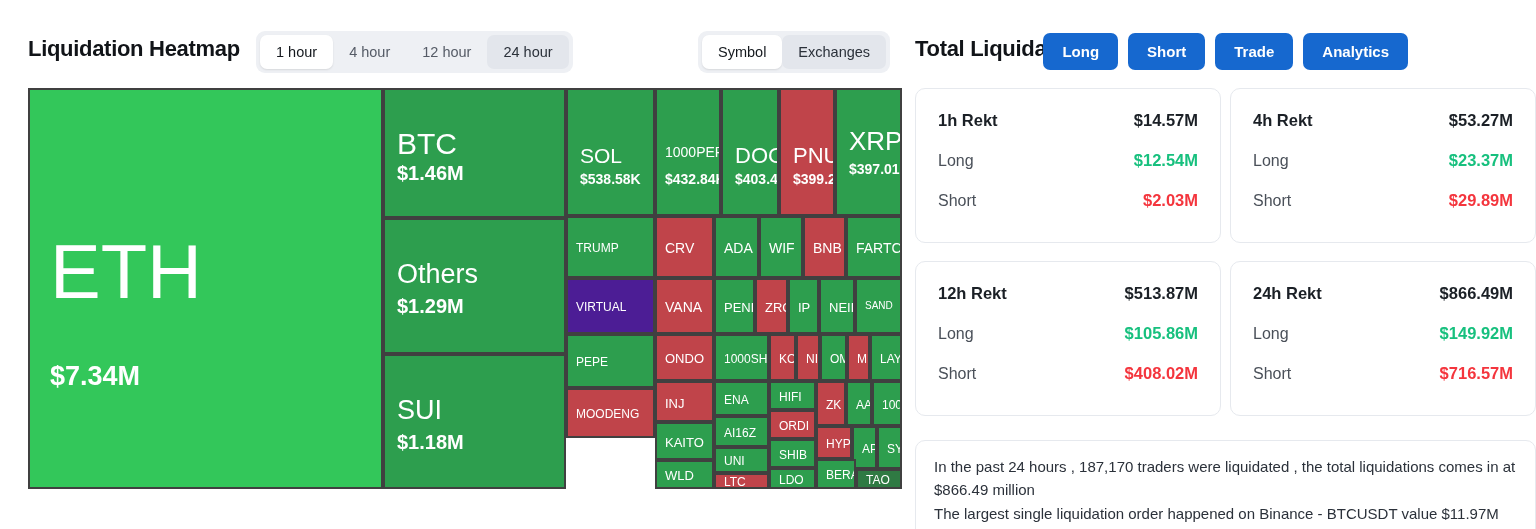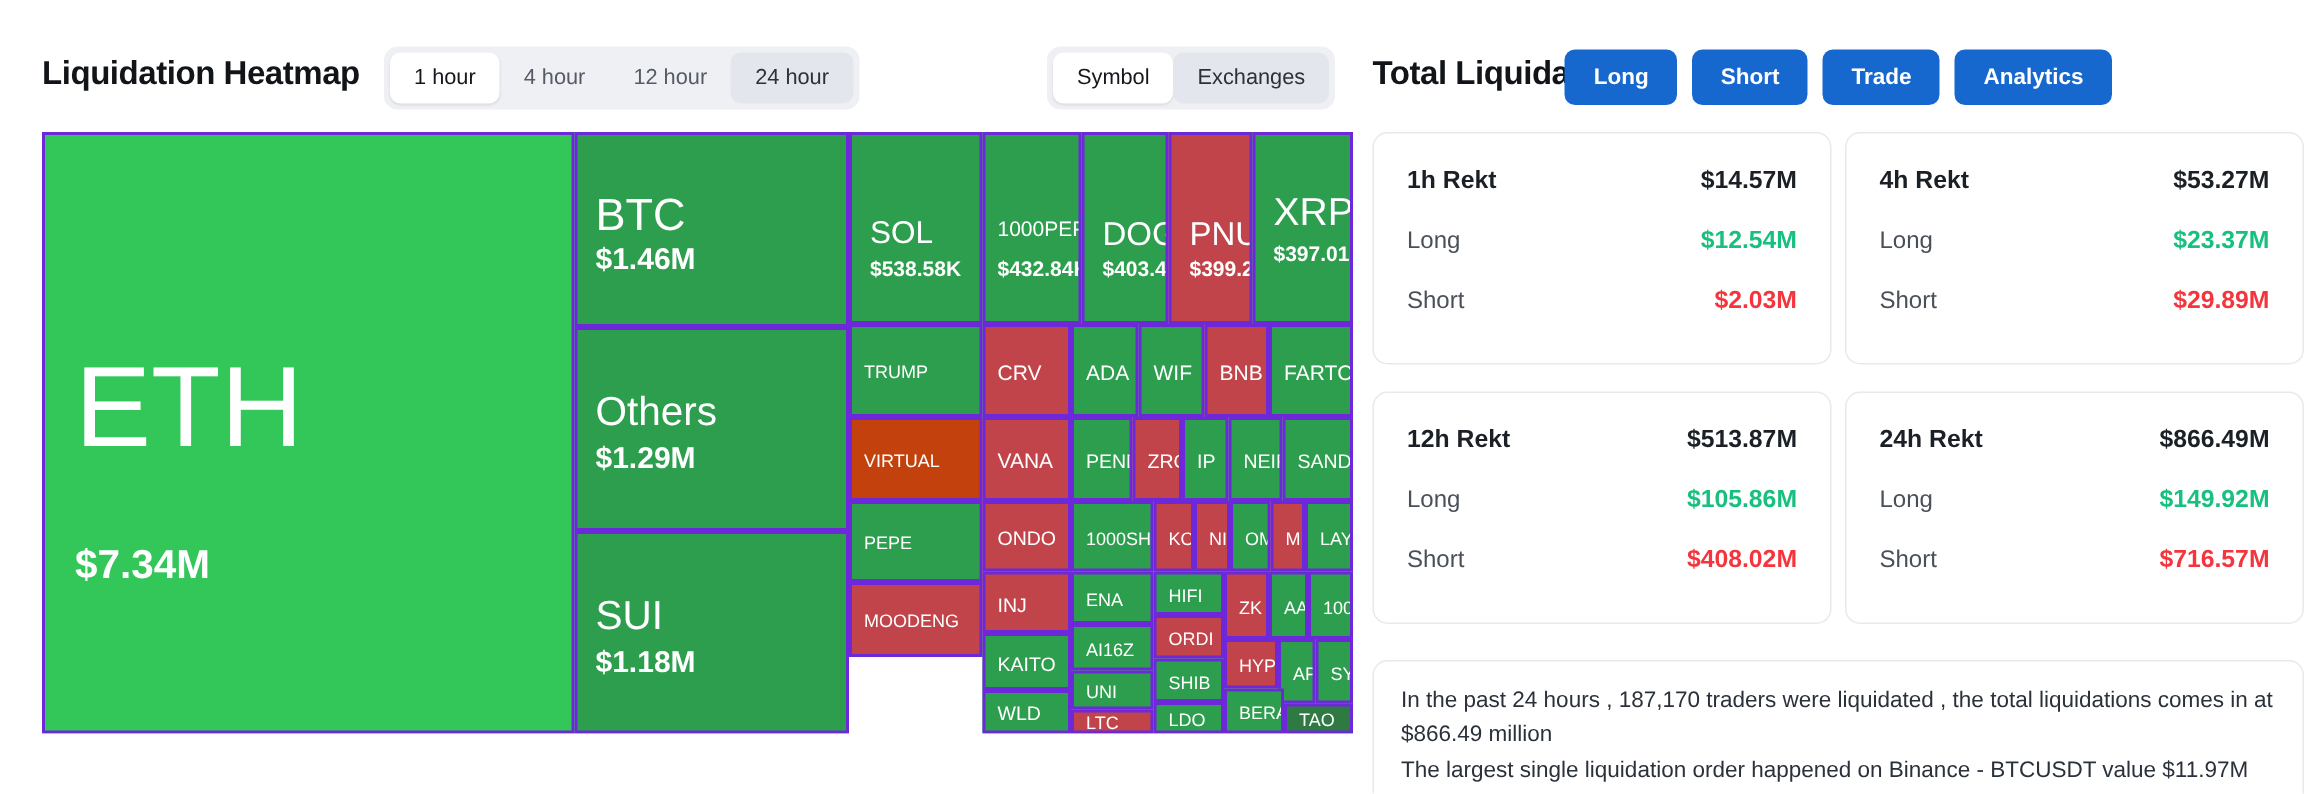--- a/index.html
+++ b/index.html
@@ -60,21 +60,21 @@
   }
 
   
   .treemap {
     position: absolute; left: 28px; top: 88px;
     width: 874px; height: 401px;
     background: #ffffff; overflow: hidden;
   }
   .tile {
     position: absolute; overflow: hidden;
-    border: 2px solid #6d28d9;
+    border: 2px solid #404040;
     color: #ffffff;
     display: block;
     cursor: pointer;
   }
   .tile .tl-name {
     position: absolute; white-space: nowrap; font-weight: normal;
     line-height: 1;
   }
   .tile .tl-val {
     position: absolute; white-space: nowrap; font-weight: bold;
@@ -194,40 +194,40 @@
       </div>
       <div class="tile" style="left: 731px; top: 128px; width: 44px; height: 62px; background: rgb(45, 158, 78);">
         <span class="tl-name" style="font-size: 14px; left: 8px; top: 23.3px;">WIF</span>
       </div>
       <div class="tile" style="left: 775px; top: 128px; width: 43px; height: 62px; background: rgb(192, 68, 74);">
         <span class="tl-name" style="font-size: 14px; left: 8px; top: 23.3px;">BNB</span>
       </div>
       <div class="tile" style="left: 818px; top: 128px; width: 56px; height: 62px; background: rgb(45, 158, 78);">
         <span class="tl-name" style="font-size: 14px; left: 8px; top: 23.3px;">FARTCOIN</span>
       </div>
-      <div class="tile" style="left: 538px; top: 190px; width: 89px; height: 56px; background: #c2410c;">
+      <div class="tile" style="left: 538px; top: 190px; width: 89px; height: 56px; background: #4c1d95;">
         <span class="tl-name" style="font-size: 12px; left: 8px; top: 21.4px;">VIRTUAL</span>
       </div>
       <div class="tile" style="left: 627px; top: 190px; width: 59px; height: 56px; background: rgb(192, 68, 74);">
         <span class="tl-name" style="font-size: 14px; left: 8px; top: 20.3px;">VANA</span>
       </div>
       <div class="tile" style="left: 686px; top: 190px; width: 41px; height: 56px; background: rgb(45, 158, 78);">
         <span class="tl-name" style="font-size: 13px; left: 8px; top: 20.85px;">PENDLE</span>
       </div>
       <div class="tile" style="left: 727px; top: 190px; width: 33px; height: 56px; background: rgb(192, 68, 74);">
         <span class="tl-name" style="font-size: 13px; left: 8px; top: 20.85px;">ZRO</span>
       </div>
       <div class="tile" style="left: 760px; top: 190px; width: 31px; height: 56px; background: rgb(45, 158, 78);">
         <span class="tl-name" style="font-size: 13px; left: 8px; top: 20.85px;">IP</span>
       </div>
       <div class="tile" style="left: 791px; top: 190px; width: 36px; height: 56px; background: rgb(45, 158, 78);">
         <span class="tl-name" style="font-size: 13px; left: 8px; top: 20.85px;">NEIRO</span>
       </div>
       <div class="tile" style="left: 827px; top: 190px; width: 47px; height: 56px; background: rgb(45, 158, 78);">
-        <span class="tl-name" style="font-size: 13px; left: 8px; top: 20.85px;">SAND</span>
+        <span class="tl-name" style="font-size: 10px; left: 8px; top: 20.85px;">SAND</span>
       </div>
       <div class="tile" style="left: 538px; top: 246px; width: 89px; height: 54px; background: rgb(45, 158, 78);">
         <span class="tl-name" style="font-size: 12px; left: 8px; top: 20.4px;">PEPE</span>
       </div>
       <div class="tile" style="left: 627px; top: 246px; width: 59px; height: 47px; background: rgb(192, 68, 74);">
         <span class="tl-name" style="font-size: 13px; left: 8px; top: 16.35px;">ONDO</span>
       </div>
       <div class="tile" style="left: 686px; top: 246px; width: 55px; height: 47px; background: rgb(45, 158, 78);">
         <span class="tl-name" style="font-size: 12px; left: 8px; top: 16.9px;">1000SHIB</span>
       </div>

